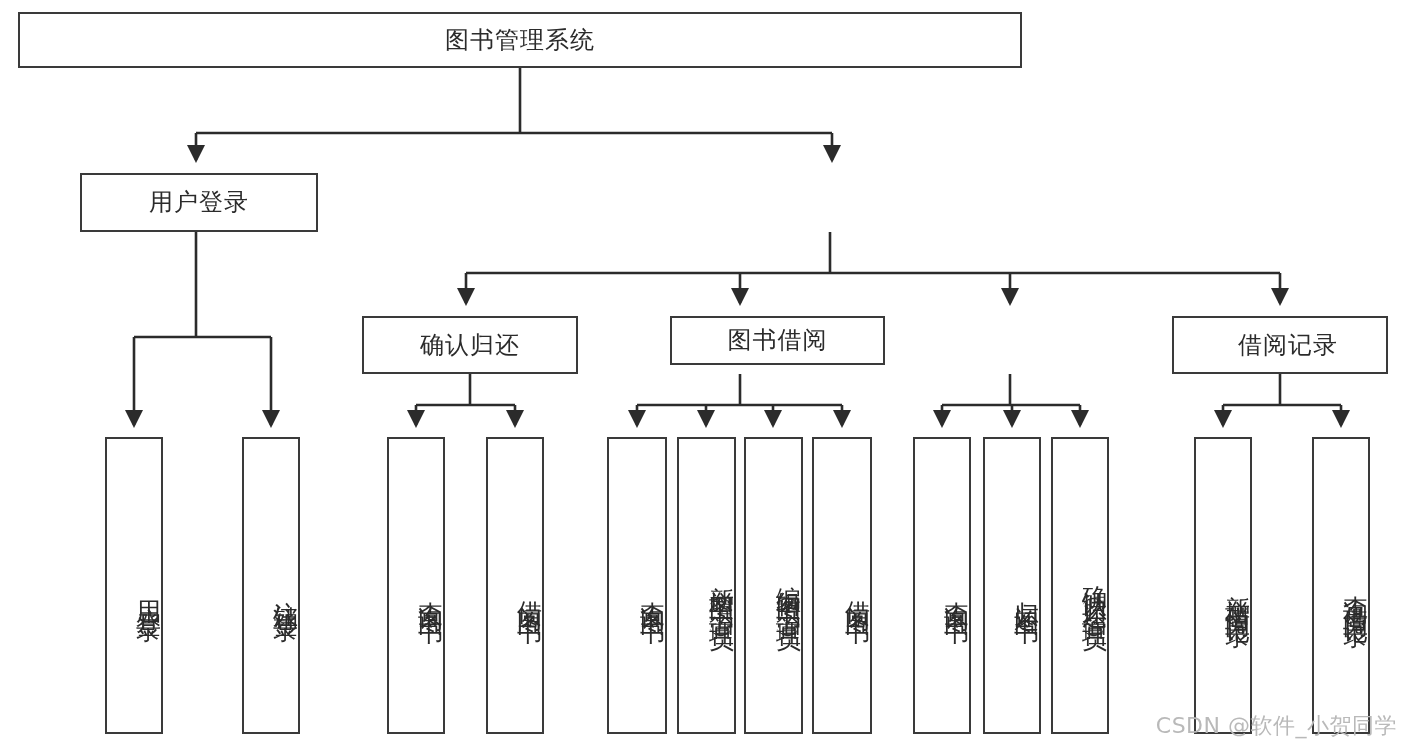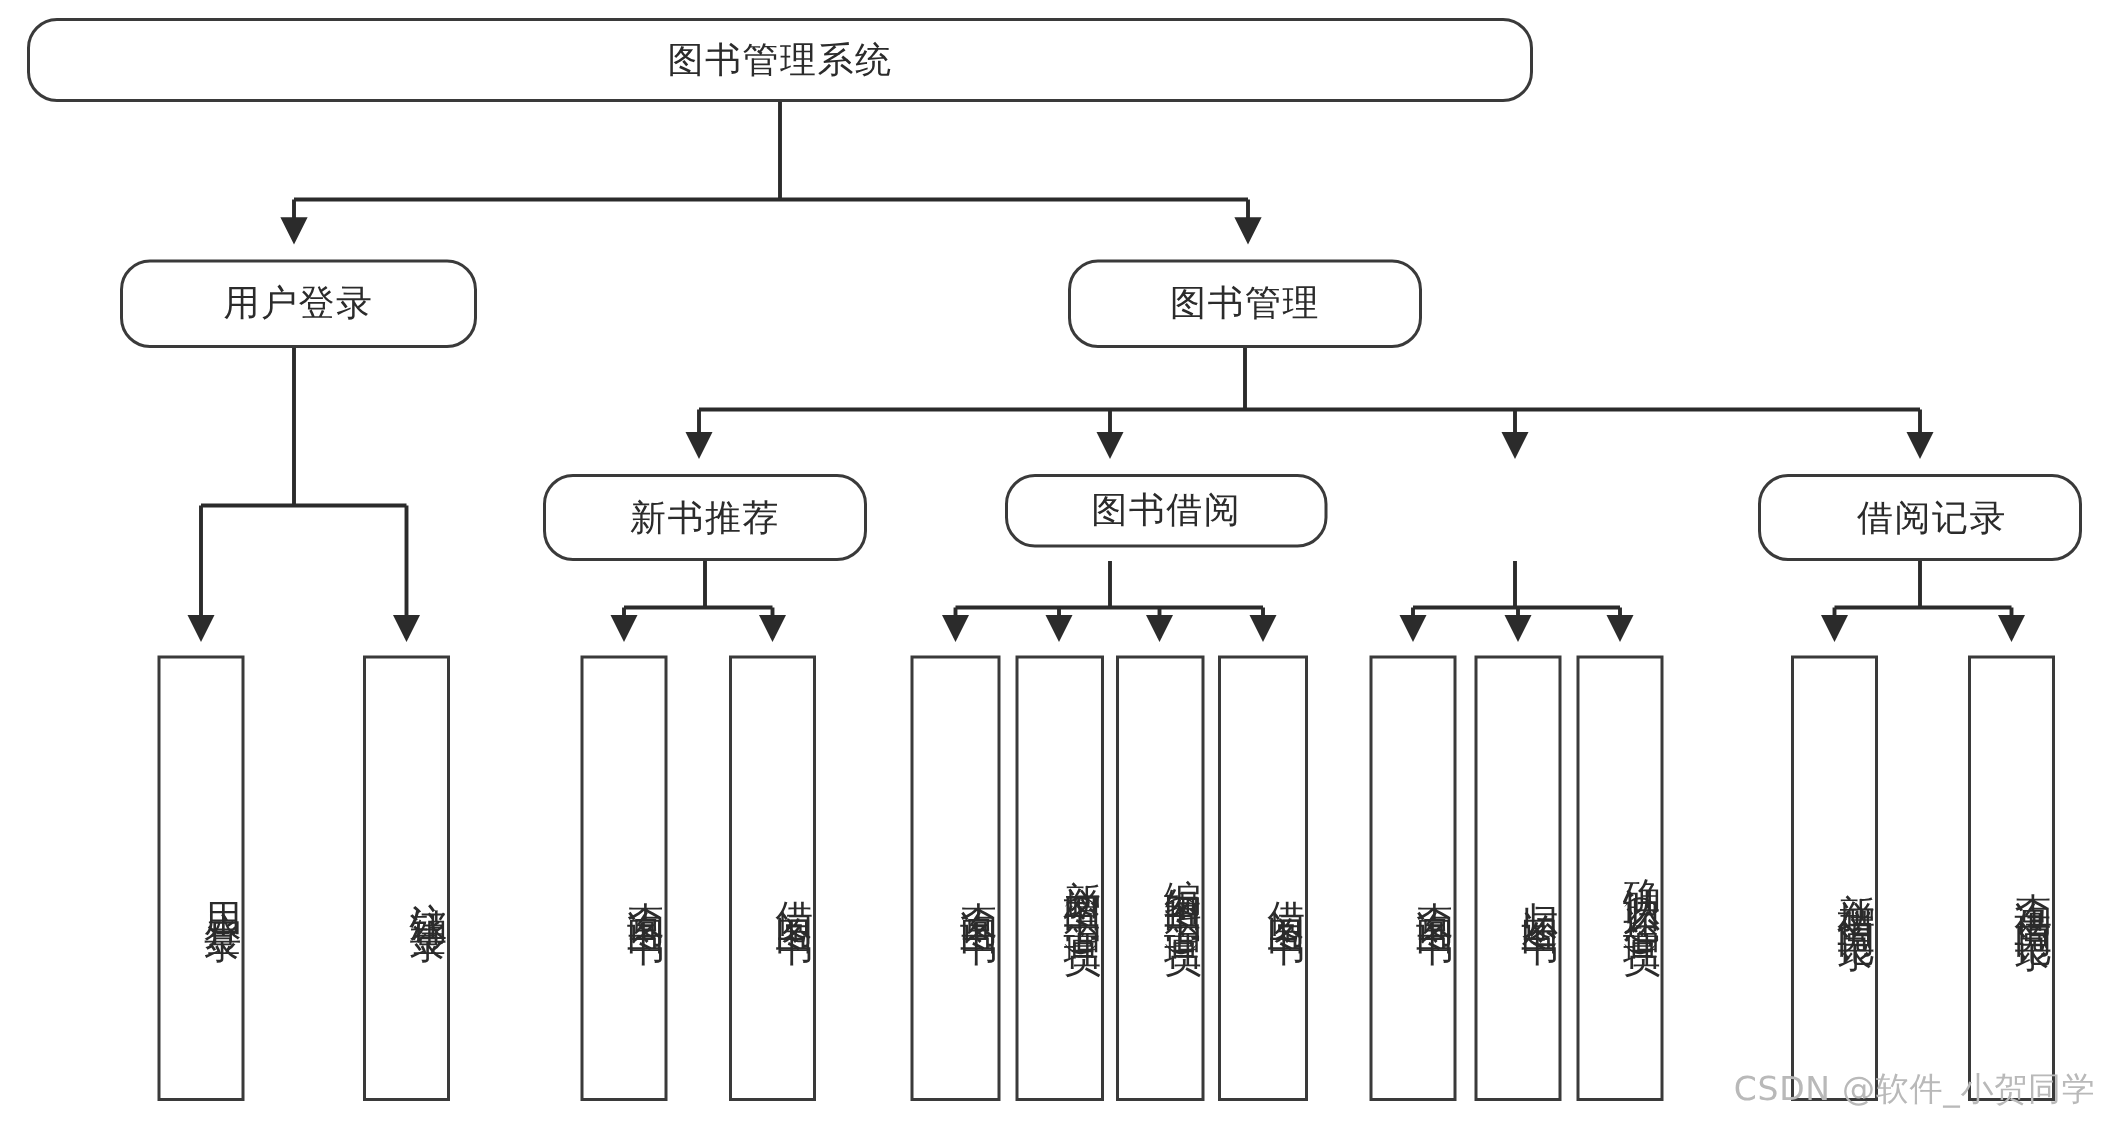--- a/index.html
+++ b/index.html
@@ -32,21 +32,20 @@
     background: #ffffff;
     display: flex;
     align-items: center;
     justify-content: center;
     color: #2b2b2b;
   }
   .node.horiz {
     font-size: 24px;
     letter-spacing: 1px;
     line-height: 1.1;
-    border-radius: 20px;
   }
   .node.vert {
     writing-mode: vertical-rl;
     text-orientation: upright;
     font-size: 25px;
     letter-spacing: 6px;
     line-height: 1.05;
     padding-top: 14px;
     align-items: flex-start;
     justify-content: center;
@@ -121,26 +120,23 @@
     </g>
   </svg>
 
   <div class="node horiz" style="left: 18px; top: 12px; width: 1004px; height: 56px;">
     <span class="node-label">图书管理系统</span>
   </div>
 
   <div class="node horiz" style="left: 80px; top: 173px; width: 238px; height: 59px;">
     <span class="node-label">用户登录</span>
   </div>
-  <div class="node horiz" style="left: 712px; top: 173px; width: 236px; height: 59px;">
-    <span class="node-label">图书管理</span>
-  </div>
 
   <div class="node horiz" style="left: 362px; top: 316px; width: 216px; height: 58px;">
-    <span class="node-label">新书推荐</span>
+    <span class="node-label">确认归还</span>
   </div>
   <div class="node horiz" style="left: 670px; top: 316px; width: 215px; height: 49px;">
     <span class="node-label">图书借阅</span>
   </div>
   <div class="node horiz" style="left: 1172px; top: 316px; width: 216px; height: 58px; padding-left: 16px;">
     <span class="node-label">借阅记录</span>
   </div>
 
   <div class="node vert" style="left: 105px; top: 437px; width: 58px; height: 297px;">
     <span class="node-label">用户登录</span>

